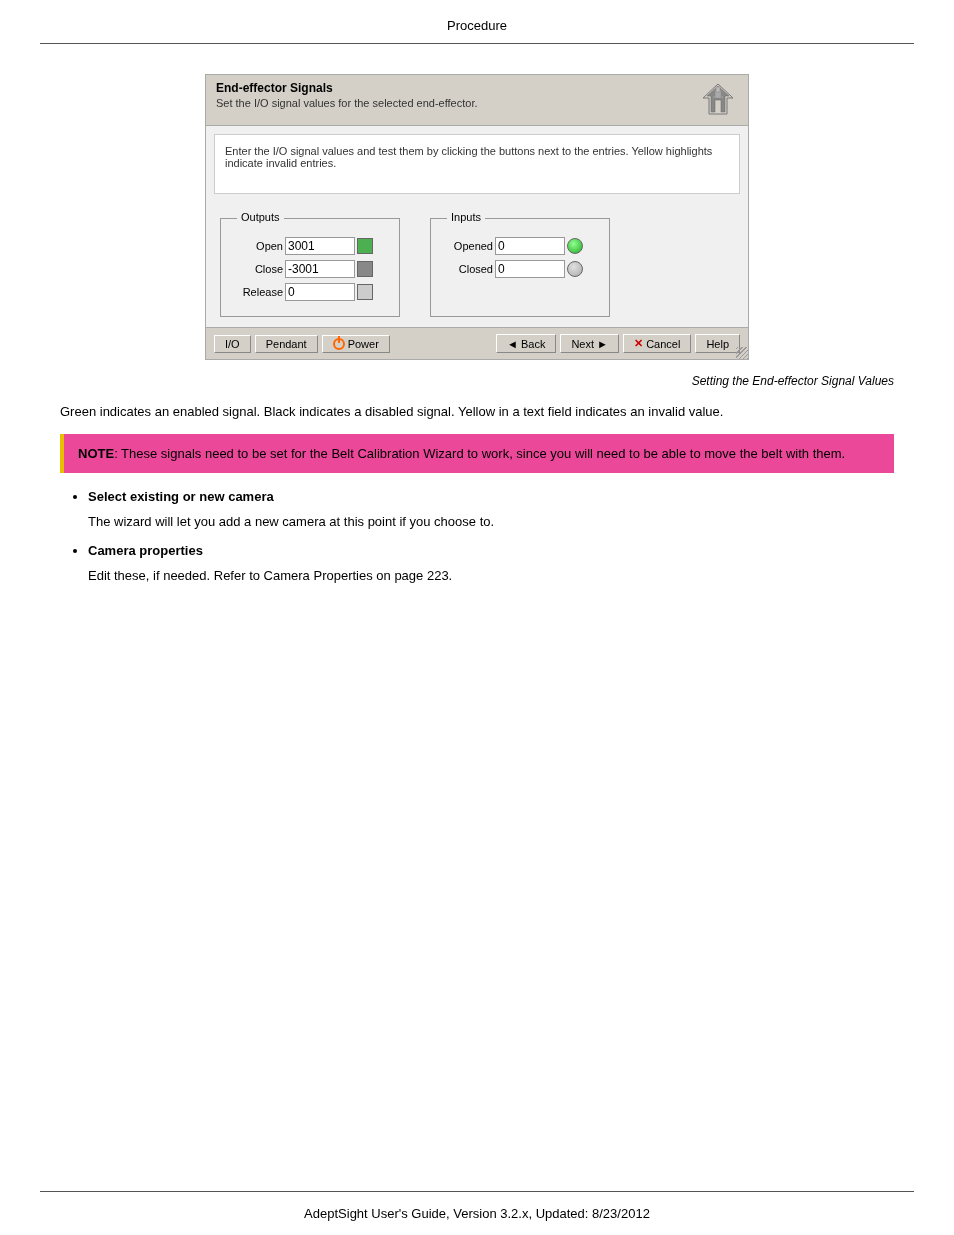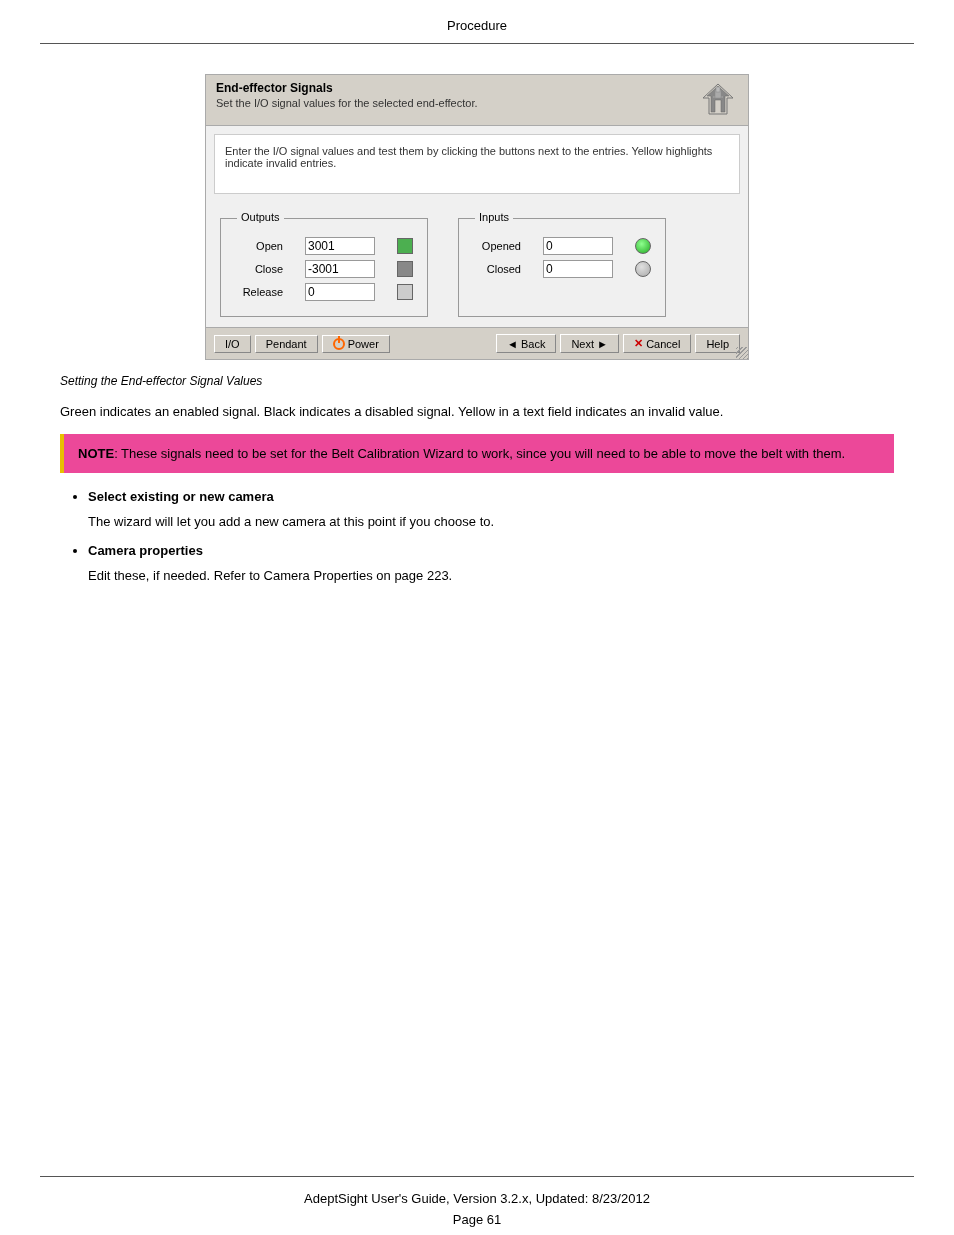--- a/index.html
+++ b/index.html
@@ -92,21 +92,21 @@
       top: -8px;
       left: 16px;
       background: #f0f0f0;
       padding: 0 4px;
       font-size: 11px;
     }
     .field-row {
       display: flex;
       align-items: center;
       margin-bottom: 5px;
-      gap: 22px;
+      gap: 2px;
     }
     .field-label {
       width: 48px;
       text-align: right;
       font-size: 11px;
     }
     .field-input {
       width: 70px;
       height: 18px;
       border: 1px solid #999;
@@ -188,21 +188,21 @@
       width: 2px;
       height: 7px;
       background: #f60;
     }
     .cancel-x {
       color: #c00;
       font-weight: bold;
       font-size: 11px;
     }
     .caption {
-      text-align: left;
+      text-align: right;
       font-style: italic;
       font-size: 12px;
       margin-bottom: 14px;
     }
     .body-text {
       font-size: 13px;
       margin-bottom: 12px;
       line-height: 1.5;
     }
     .note-box {
@@ -392,14 +392,13 @@
     <li>
       <span>Camera properties</span>
     </li>
   </ul>
   <div class="bullet-desc">Edit these, if needed. Refer to Camera Properties on page 223.</div>
 
 </div>
 
 <div class="page-footer">
   <div class="footer-book-info">AdeptSight User's Guide,  Version 3.2.x, Updated: 8/23/2012</div>
-  <div class="footer-page">Page 61</div>
 </div>
 
 </body></html>

